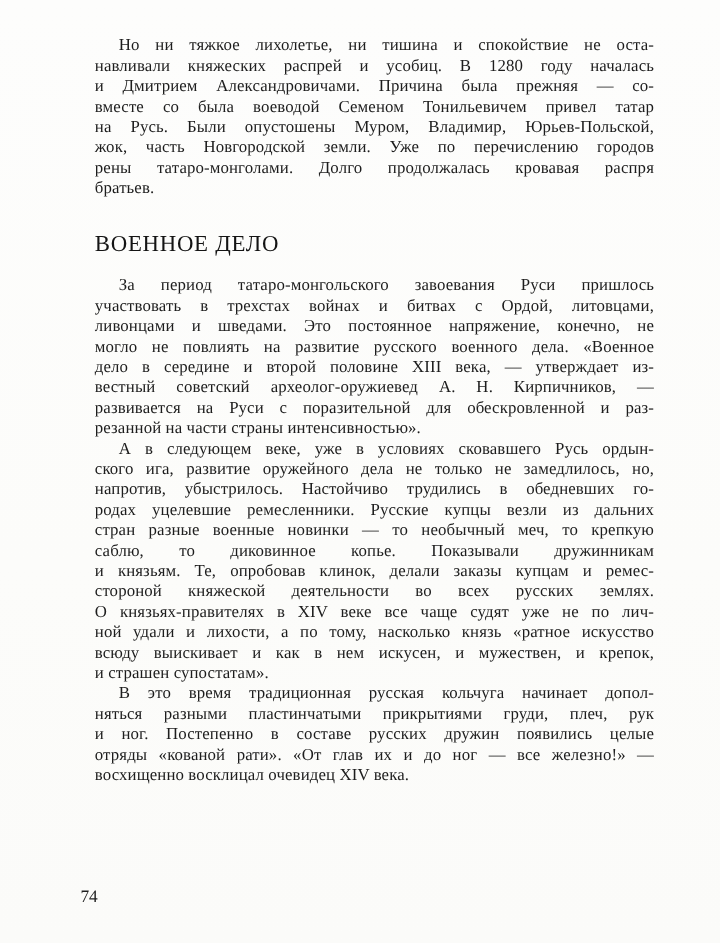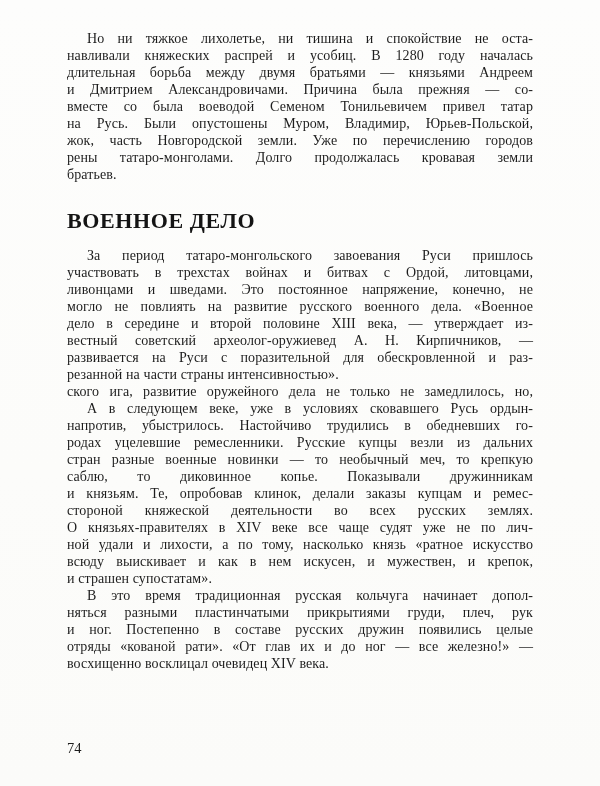--- a/index.html
+++ b/index.html
@@ -11,21 +11,21 @@
     position: relative;
     width: 600px;
     height: 786px;
     background: linear-gradient(180deg, #fdfdfc 0%, #fcfcfa 60%, #fbfbf9 100%);
     overflow: hidden;
     font-family: "Liberation Serif", "DejaVu Serif", serif;
     color: #1d1d1d;
   }
   .textblock {
     position: absolute;
-    left: 67px;
+    left: 79px;
     top: 30px;
     width: 466px;
   }
   .para {
     margin: 0;
   }
   .line {
     font-size: 14px;
     line-height: 17px;
     letter-spacing: 0.1px;
@@ -34,23 +34,23 @@
     white-space: normal;
   }
   .line.first {
     text-indent: 20px;
   }
   .line.last {
     text-align-last: left;
   }
   .heading {
     margin: 27px 0 15px 0;
-    font-size: 22px;
+    font-size: 19px;
     line-height: 22px;
-    font-weight: 700;
+    font-weight: 400;
     letter-spacing: 0.6px;
     color: #141414;
   }
   .pageno {
     position: absolute;
     left: 67px;
     top: 740px;
     font-size: 14.5px;
     line-height: 17px;
     color: #1d1d1d;
@@ -59,45 +59,44 @@
 </style>
 </head>
 <body>
 
 <div class="page">
   <div class="textblock">
 
     <div class="para">
         <div class="line first">Но ни тяжкое лихолетье, ни тишина и спокойствие не оста-</div>
         <div class="line">навливали княжеских распрей и усобиц. В 1280 году началась</div>
-        <div class="line">длительная борьба между двумя братьями — князьями Андреем</div>
         <div class="line">и Дмитрием Александровичами. Причина была прежняя — со-</div>
         <div class="line">вместе со была воеводой Семеном Тонильевичем привел татар</div>
         <div class="line">на Русь. Были опустошены Муром, Владимир, Юрьев-Польской,</div>
         <div class="line">жок, часть Новгородской земли. Уже по перечислению городов</div>
-        <div class="line">рены татаро-монголами. Долго продолжалась кровавая земли</div>
+        <div class="line">рены татаро-монголами. Долго продолжалась кровавая распря</div>
         <div class="line last">братьев.</div>
       </div>
 
     <h2 class="heading">ВОЕННОЕ ДЕЛО</h2>
 
     <div class="para">
         <div class="line first">За период татаро-монгольского завоевания Руси пришлось</div>
         <div class="line">участвовать в трехстах войнах и битвах с Ордой, литовцами,</div>
         <div class="line">ливонцами и шведами. Это постоянное напряжение, конечно, не</div>
         <div class="line">могло не повлиять на развитие русского военного дела. «Военное</div>
         <div class="line">дело в середине и второй половине XIII века, — утверждает из-</div>
         <div class="line">вестный советский археолог-оружиевед А. Н. Кирпичников, —</div>
         <div class="line">развивается на Руси с поразительной для обескровленной и раз-</div>
         <div class="line last">резанной на части страны интенсивностью».</div>
       </div>
 
     <div class="para">
+        <div class="line first">А в следующем веке, уже в условиях сковавшего Русь ордын-</div>
         <div class="line">ского ига, развитие оружейного дела не только не замедлилось, но,</div>
-        <div class="line first">А в следующем веке, уже в условиях сковавшего Русь ордын-</div>
         <div class="line">напротив, убыстрилось. Настойчиво трудились в обедневших го-</div>
         <div class="line">родах уцелевшие ремесленники. Русские купцы везли из дальних</div>
         <div class="line">стран разные военные новинки — то необычный меч, то крепкую</div>
         <div class="line">саблю, то диковинное копье. Показывали дружинникам</div>
         <div class="line">и князьям. Те, опробовав клинок, делали заказы купцам и ремес-</div>
         <div class="line">стороной княжеской деятельности во всех русских землях.</div>
         <div class="line">О князьях-правителях в XIV веке все чаще судят уже не по лич-</div>
         <div class="line">ной удали и лихости, а по тому, насколько князь «ратное искусство</div>
         <div class="line">всюду выискивает и как в нем искусен, и мужествен, и крепок,</div>
         <div class="line last">и страшен супостатам».</div>

